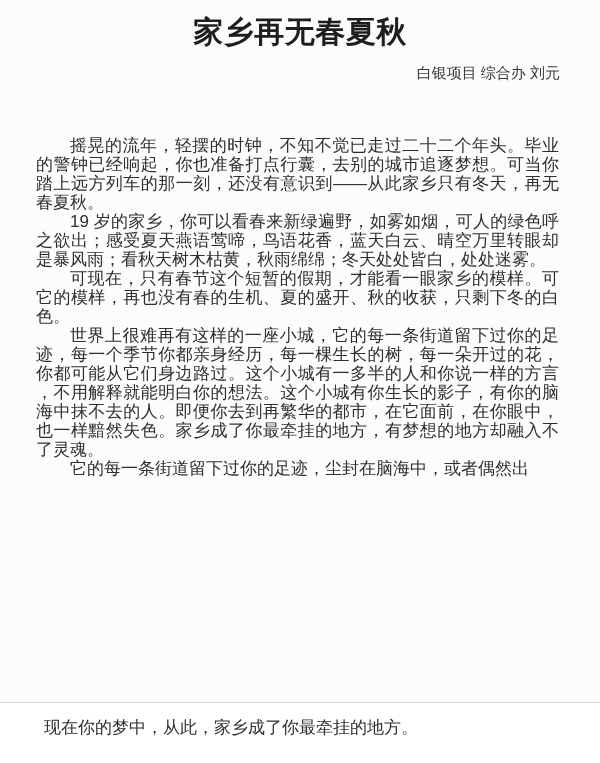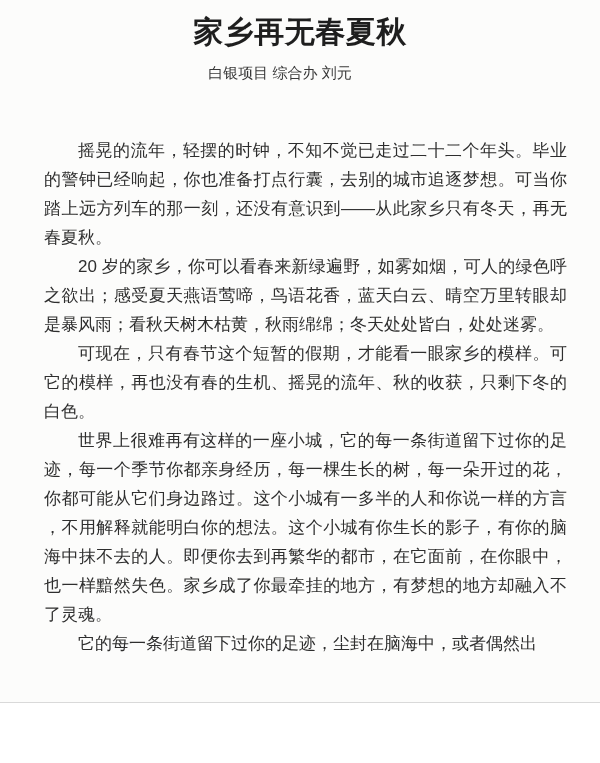--- a/index.html
+++ b/index.html
@@ -25,32 +25,32 @@
     font-weight: 700;
     color: #1e1e1e;
     letter-spacing: 0.5px;
     line-height: 38px;
   }
   .doc-byline {
     position: absolute;
     top: 63px;
     left: 0;
     right: 40px;
-    text-align: center;
+    text-align: right;
     font-size: 15px;
     color: #383838;
     line-height: 20px;
   }
   .doc-body {
     position: absolute;
     top: 136px;
-    left: 44px;
+    left: 36px;
     width: 523px;
     font-size: 17px;
-    line-height: 29px;
+    line-height: 19px;
     color: #2e2e2e;
     text-align: justify;
     z-index: 1;
   }
   .doc-body p {
     margin: 0;
     text-indent: 2em;
     word-break: break-all;
     line-break: anywhere;
   }
@@ -88,24 +88,25 @@
 <body>
 
 <div class="page">
 
   <h1 class="doc-title">家乡再无春夏秋</h1>
 
   <div class="doc-byline">白银项目 综合办 刘元</div>
 
   <div class="doc-body">
     <p>摇晃的流年，轻摆的时钟，不知不觉已走过二十二个年头。毕业的警钟已经响起，你也准备打点行囊，去别的城市追逐梦想。可当你踏上远方列车的那一刻，还没有意识到——从此家乡只有冬天，再无春夏秋。</p>
-    <p>20 岁的家乡，你可以看春来新绿遍野，如雾如烟，可人的绿色呼之欲出；感受夏天燕语莺啼，鸟语花香，蓝天白云、晴空万里转眼却是暴风雨；看秋天树木枯黄，秋雨绵绵；冬天处处皆白，处处迷雾。</p>
-    <p>可现在，只有春节这个短暂的假期，才能看一眼家乡的模样。可它的模样，再也没有春的生机、摇晃的流年、秋的收获，只剩下冬的白色。</p>
+    <p>19 岁的家乡，你可以看春来新绿遍野，如雾如烟，可人的绿色呼之欲出；感受夏天燕语莺啼，鸟语花香，蓝天白云、晴空万里转眼却是暴风雨；看秋天树木枯黄，秋雨绵绵；冬天处处皆白，处处迷雾。</p>
+    <p>可现在，只有春节这个短暂的假期，才能看一眼家乡的模样。可它的模样，再也没有春的生机、夏的盛开、秋的收获，只剩下冬的白色。</p>
     <p>世界上很难再有这样的一座小城，它的每一条街道留下过你的足迹，每一个季节你都亲身经历，每一棵生长的树，每一朵开过的花，你都可能从它们身边路过。这个小城有一多半的人和你说一样的方言，不用解释就能明白你的想法。这个小城有你生长的影子，有你的脑海中抹不去的人。即便你去到再繁华的都市，在它面前，在你眼中，也一样黯然失色。家乡成了你最牵挂的地方，有梦想的地方却融入不了灵魂。</p>
     <p>它的每一条街道留下过你的足迹，尘封在脑海中，或者偶然出</p>
   </div>
 
   <div class="page-strip"></div>
 
   <div class="page-divider"></div>
 
+  <div class="strip-line">现在你的梦中，从此，家乡成了你最牵挂的地方。</div>
 
 </div>
 
 </body></html>

